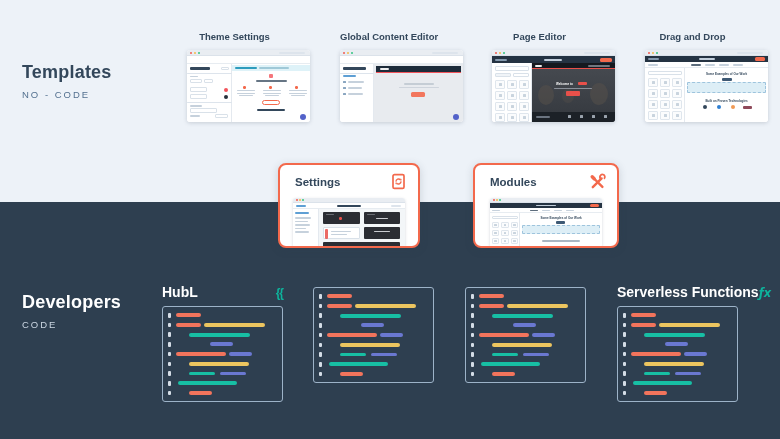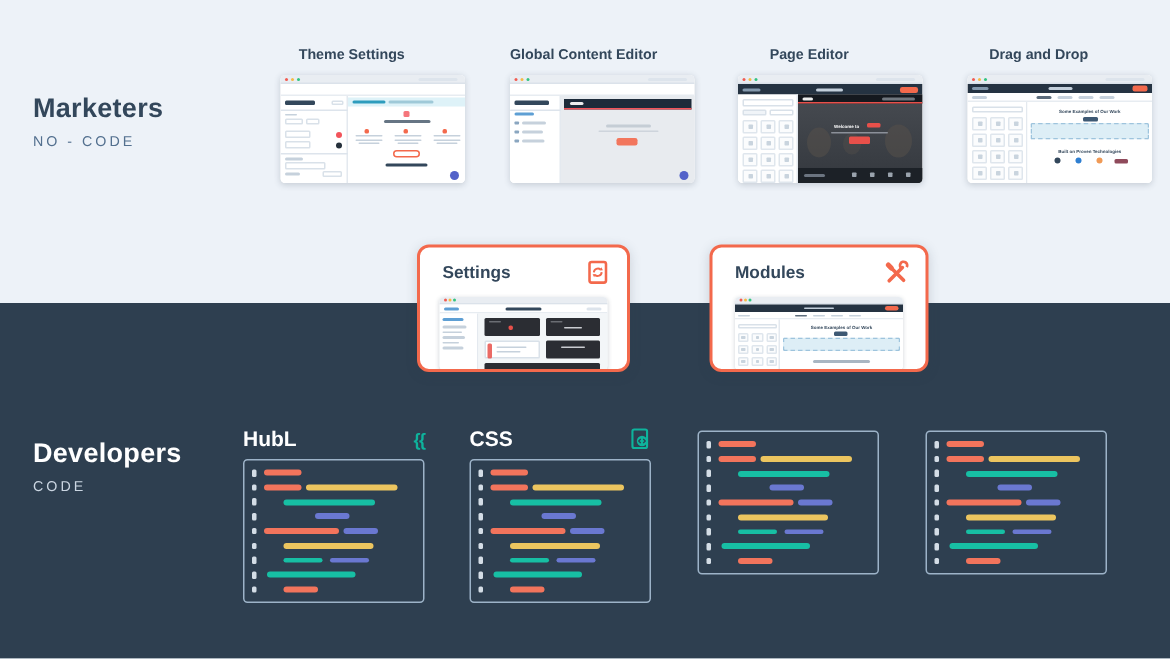--- a/index.html
+++ b/index.html
@@ -76,21 +76,21 @@
   .code-line{position:relative;height:9.7px;}
   .tick{position:absolute;left:5px;top:2.6px;width:2.5px;height:4.6px;background:var(--gutter-tick,#d4dde6);border-radius:1px;}
   .cbar{position:absolute;top:2.9px;height:3.9px;border-radius:2px;}
 </style>
 </head>
 <body>
 
 <div class="stage">
 
   <div class="side-label marketers">
-    <div class="title">Marketers</div>
+    <div class="title">Templates</div>
     <div class="subtitle">NO - CODE</div>
   </div>
 
   <figure class="screen s1" style="margin:0">
     <div class="slabel">Theme Settings</div>
     <div class="mini">
       <div class="chrome">
         <span class="d1"></span>
           <span class="d2"></span>
           <span class="d3"></span>
@@ -438,30 +438,20 @@
             <span class="tick"></span>
             <span class="cbar" style="left: 15px; width: 59px; background: var(--bar-teal);"></span>
           </div>
           <div class="code-line">
             <span class="tick"></span>
             <span class="cbar" style="left: 26px; width: 23px; background: var(--bar-orange);"></span>
           </div>
         </div>
   </div>
       <div class="code-col c2">
-    <div class="code-head">
-      <span class="code-label">CSS</span>
-      <span class="code-icon">
-  <svg width="15" height="15" viewBox="0 0 16 16">
-    <rect x="2.8" y="1.4" width="10.4" height="13.2" rx="1.3" fill="none" stroke="var(--icon-teal,#0eb39c)" stroke-width="1.5"></rect>
-    <circle cx="9.6" cy="9.6" r="3.7" fill="var(--icon-teal,#0eb39c)"></circle>
-    <path d="M8.5 8.4 L7.3 9.6 L8.5 10.8 M10.7 8.4 L11.9 9.6 L10.7 10.8" stroke="#2e3f50" stroke-width="0.9" fill="none" stroke-linecap="round"></path>
-  </svg>
-</span>
-    </div>
     <div class="code-box">
           <div class="code-line">
             <span class="tick"></span>
             <span class="cbar" style="left: 13px; width: 25px; background: var(--bar-orange);"></span>
           </div>
           <div class="code-line">
             <span class="tick"></span>
             <span class="cbar" style="left: 13px; width: 25px; background: var(--bar-orange);"></span>
             <span class="cbar" style="left: 41px; width: 61px; background: var(--bar-yellow);"></span>
           </div>
@@ -534,20 +524,24 @@
             <span class="tick"></span>
             <span class="cbar" style="left: 15px; width: 59px; background: var(--bar-teal);"></span>
           </div>
           <div class="code-line">
             <span class="tick"></span>
             <span class="cbar" style="left: 26px; width: 23px; background: var(--bar-orange);"></span>
           </div>
         </div>
   </div>
       <div class="code-col c4">
+    <div class="code-head">
+      <span class="code-label">Serverless Functions</span>
+      <span class="code-icon glyph fx">ƒx</span>
+    </div>
     <div class="code-box">
           <div class="code-line">
             <span class="tick"></span>
             <span class="cbar" style="left: 13px; width: 25px; background: var(--bar-orange);"></span>
           </div>
           <div class="code-line">
             <span class="tick"></span>
             <span class="cbar" style="left: 13px; width: 25px; background: var(--bar-orange);"></span>
             <span class="cbar" style="left: 41px; width: 61px; background: var(--bar-yellow);"></span>
           </div>

